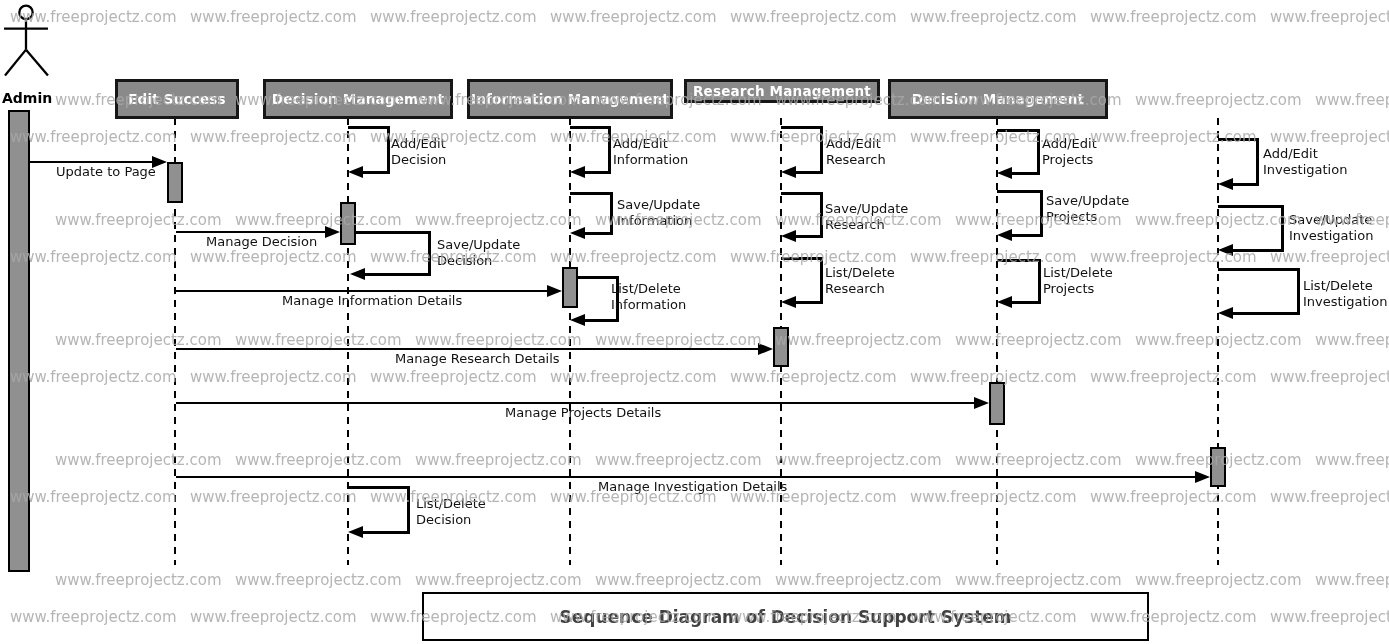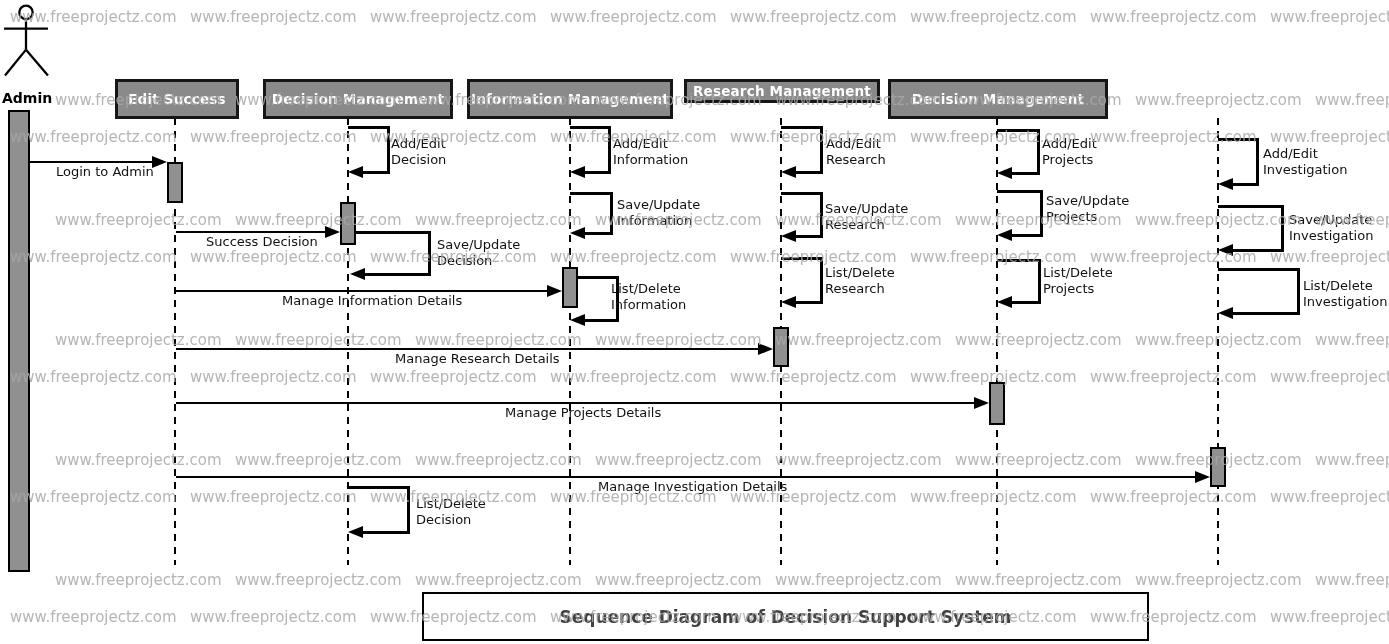--- a/index.html
+++ b/index.html
@@ -81,24 +81,24 @@
     <div class="life" style="left: 1217px; top: 118px; height: 447px;"></div>
     <div class="bar" style="left: 8px; top: 110px; width: 22px; height: 462px;"></div>
     <div class="bar" style="left: 167px; top: 162px; width: 16px; height: 41px;"></div>
     <div class="bar" style="left: 340px; top: 202px; width: 16px; height: 43px;"></div>
     <div class="bar" style="left: 562px; top: 267px; width: 16px; height: 41px;"></div>
     <div class="bar" style="left: 773px; top: 327px; width: 16px; height: 40px;"></div>
     <div class="bar" style="left: 989px; top: 382px; width: 16px; height: 43px;"></div>
     <div class="bar" style="left: 1210px; top: 447px; width: 16px; height: 40px;"></div>
     <div class="hline" style="left: 30px; top: 161px; width: 125px;"></div>
     <div class="arr-r" style="left: 152px; top: 156px;"></div>
-    <div class="mlabel" style="left: 56px; top: 164px;">Login to Admin</div>
+    <div class="mlabel" style="left: 56px; top: 164px;">Update to Page</div>
     <div class="hline" style="left: 176px; top: 231px; width: 152px;"></div>
     <div class="arr-r" style="left: 325px; top: 226px;"></div>
-    <div class="mlabel" style="left: 206px; top: 234px;">Success Decision</div>
+    <div class="mlabel" style="left: 206px; top: 234px;">Manage Decision</div>
     <div class="hline" style="left: 176px; top: 290px; width: 374px;"></div>
     <div class="arr-r" style="left: 547px; top: 285px;"></div>
     <div class="mlabel" style="left: 282px; top: 293px;">Manage Information Details</div>
     <div class="hline" style="left: 176px; top: 348px; width: 585px;"></div>
     <div class="arr-r" style="left: 758px; top: 343px;"></div>
     <div class="mlabel" style="left: 395px; top: 351px;">Manage Research Details</div>
     <div class="hline" style="left: 176px; top: 402px; width: 801px;"></div>
     <div class="arr-r" style="left: 974px; top: 397px;"></div>
     <div class="mlabel" style="left: 505px; top: 405px;">Manage Projects Details</div>
     <div class="hline" style="left: 176px; top: 476px; width: 1022px;"></div>

